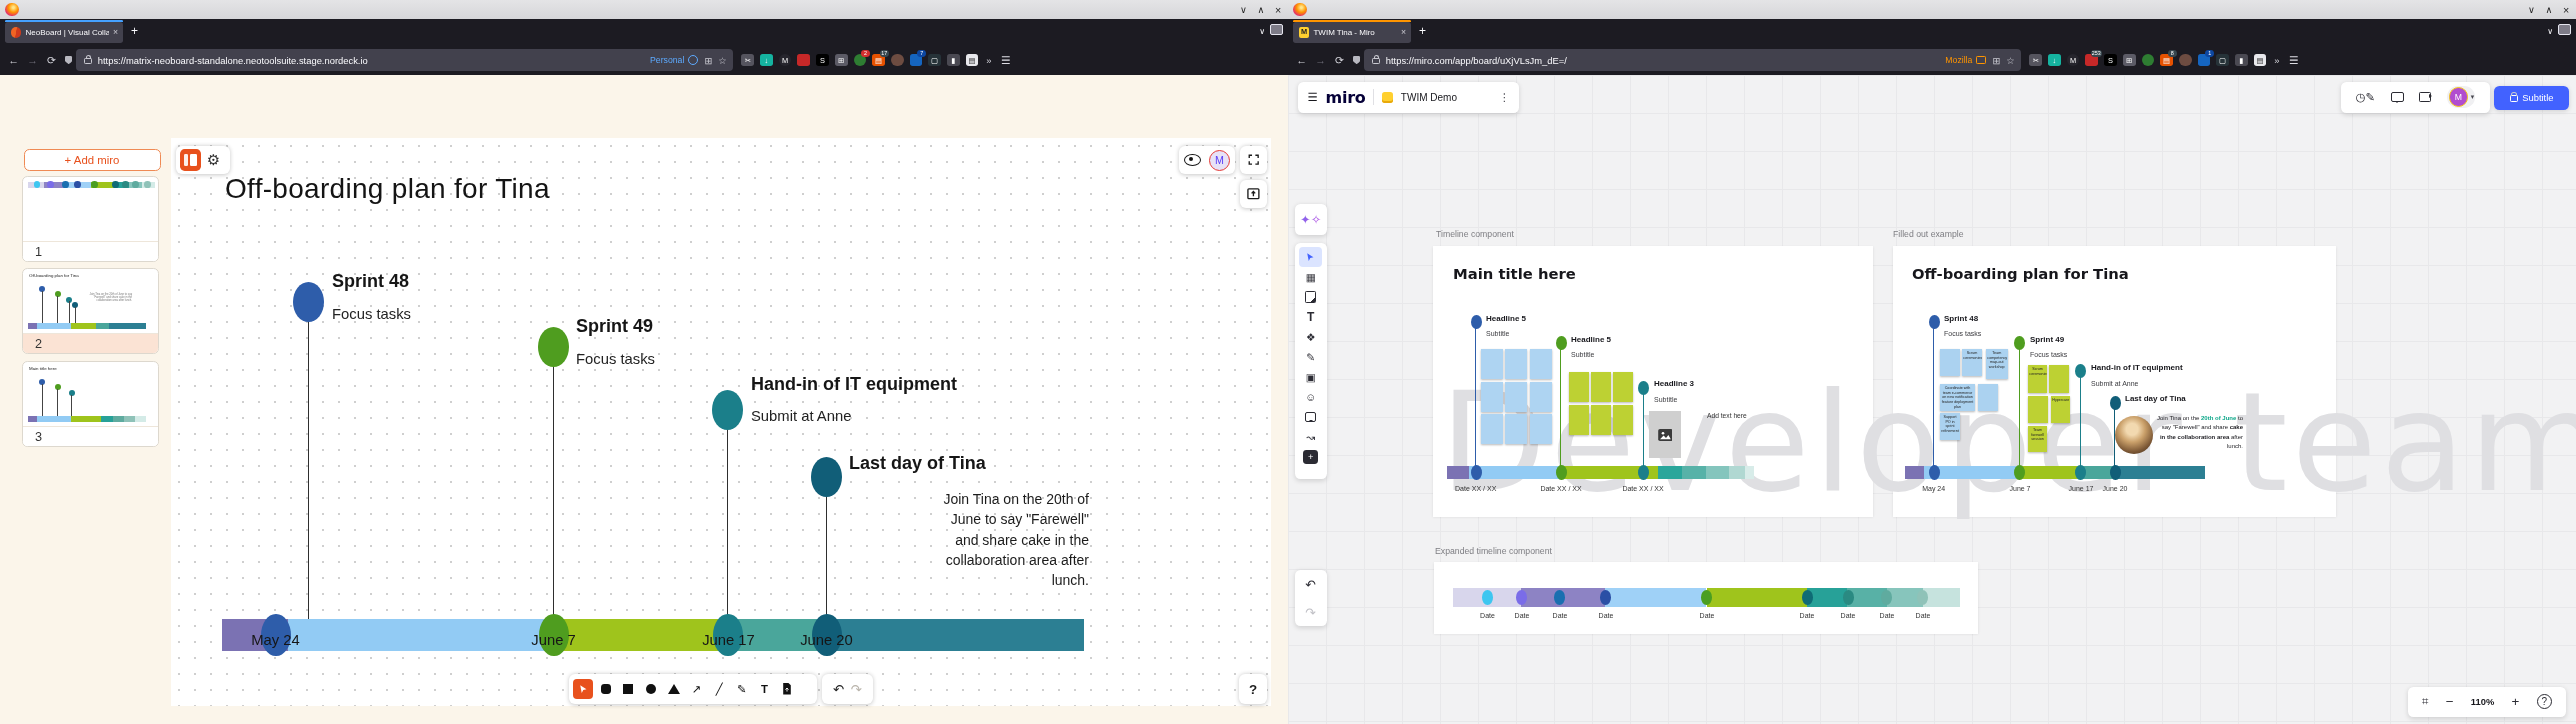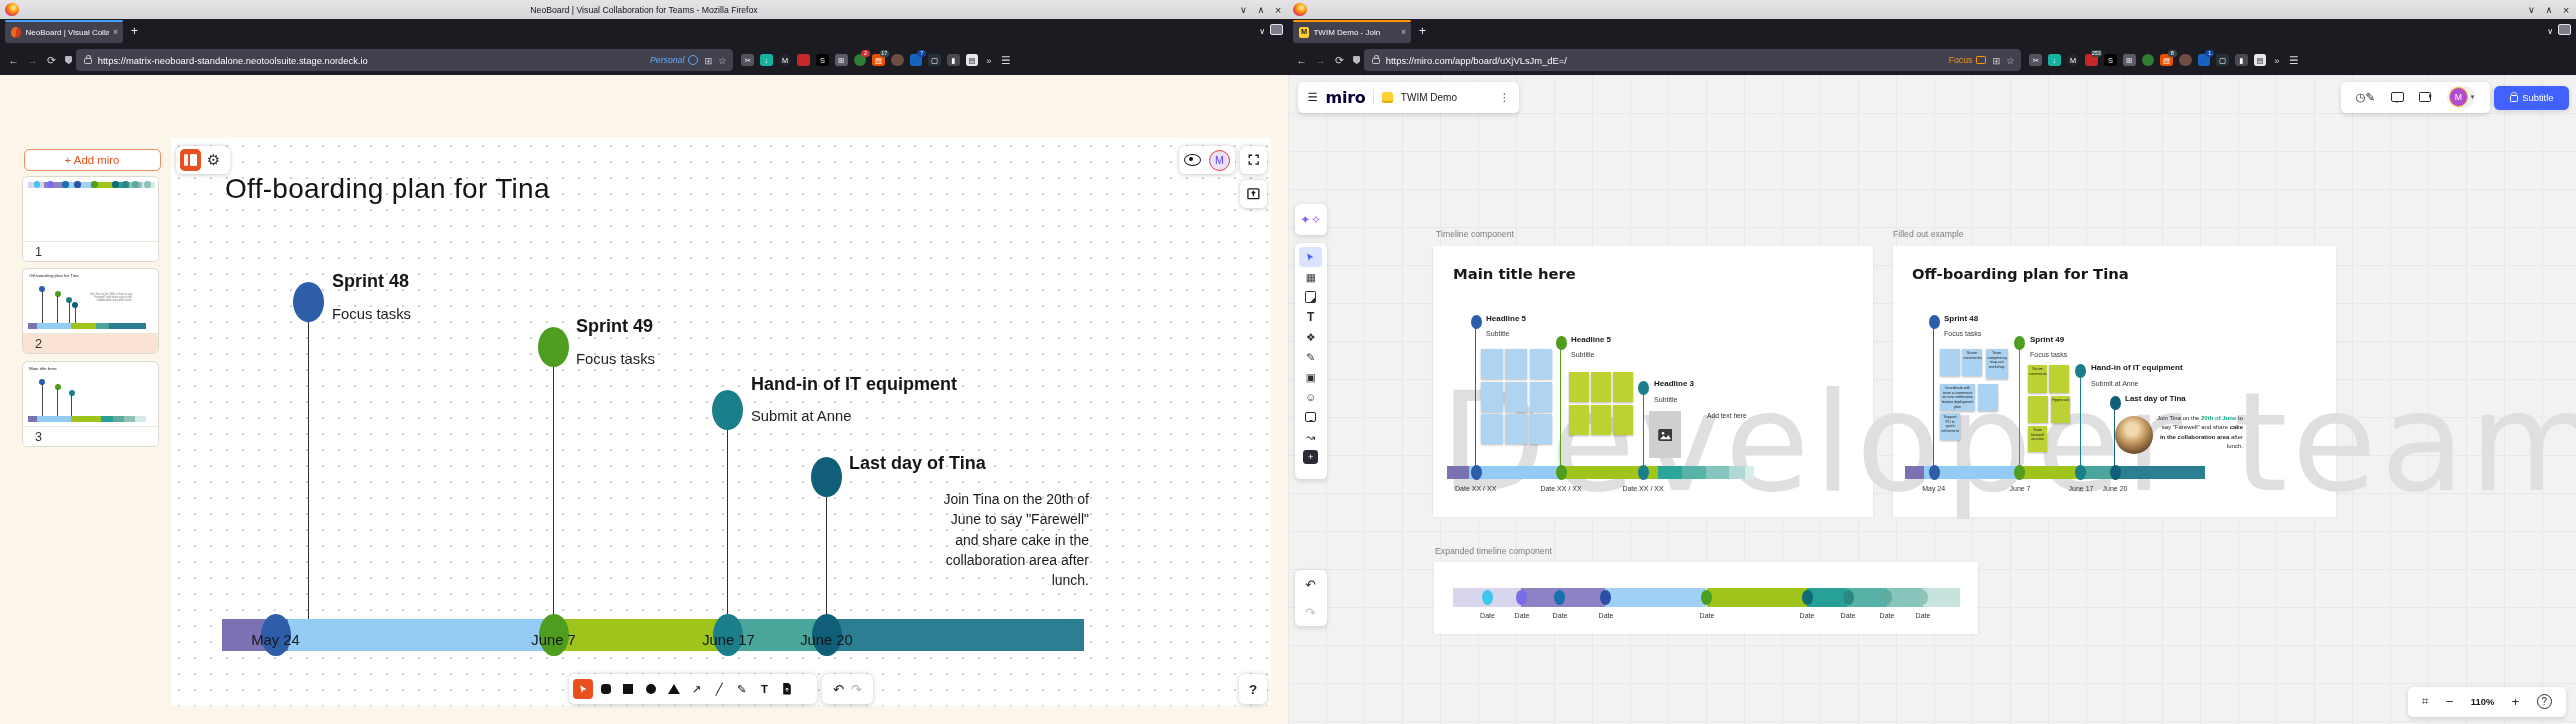--- a/index.html
+++ b/index.html
@@ -111,21 +111,20 @@
   .eye:after{content:"";position:absolute;left:4px;top:2px;width:4px;height:4px;border-radius:50%;background:#141414;}
 </style>
 </head>
 <body>
 
 <div class="screen">
 
   <div class="window" style="left:0;">
     <div class="titlebar">
       <span class="ff-logo"></span>
-      <span class="tb-title">NeoBoard | Visual Collaboration for Teams - Mozilla Firefox</span>
       <span class="win-controls">
         <span>∨</span>
         <span>∧</span>
         <span style="font-size:10.7px;">×</span>
       </span>
     </div>
     <div class="tabbar">
       <div class="tab">
         <span class="tab-accent" style="background:#45a1ff;"></span>
         <span style="width:10.7px;height:10.7px;border-radius:50%;background:linear-gradient(100deg,#f06423 48%,#cf3a1c 52%);flex:0 0 auto;"></span>
@@ -137,21 +136,21 @@
       <span class="ffview"></span>
     </div>
     <div class="navbar">
       <span class="nav-btn" style="margin-left:4px;">←</span>
       <span class="nav-btn" style="color:#6e6d78;">→</span>
       <span class="nav-btn">⟳</span>
       <span class="shieldic"></span>
       <div class="urlfield" style="width:657px;">
         <span class="lock"></span>
         <span class="url-text">https://matrix-neoboard-standalone.neotoolsuite.stage.nordeck.io</span>
-        <span class="container-label" style="color:#5daaff;font-style:italic;">
+        <span class="container-label" style="color:#5daaff;">
           <span>Personal</span>
           <span style="width:8.7px;height:8.7px;border-radius:50%;border:1.3px solid #5daaff;display:inline-block;"></span>
         </span>
         <span class="infield-ic">⊞</span>
         <span class="infield-ic">☆</span>
       </div>
       <div class="ext-row">
         <span class="ext" style="background:#55545e;">✂</span>
         <span class="ext" style="background:#15b3a0;">↓</span>
         <span class="ext" style="background:#26252d;border-radius:50%;">M</span>
@@ -355,37 +354,37 @@
       <span class="win-controls">
         <span>∨</span>
         <span>∧</span>
         <span style="font-size:10.7px;">×</span>
       </span>
     </div>
     <div class="tabbar">
       <div class="tab">
         <span class="tab-accent" style="background:#ff9500;"></span>
         <span style="width:10.7px;height:10.7px;border-radius:2px;background:#ffd02f;color:#232323;font-size:7.4px;font-weight:700;text-align:center;line-height:10.7px;flex:0 0 auto;">M</span>
-        <span class="tab-label">TWIM Demo - Join</span>
+        <span class="tab-label">TWIM Tina - Miro</span>
         <span class="tab-close">×</span>
       </div>
       <span class="newtab">+</span>
       <span class="tab-right">∨</span>
       <span class="ffview"></span>
     </div>
     <div class="navbar">
       <span class="nav-btn" style="margin-left:4px;">←</span>
       <span class="nav-btn" style="color:#6e6d78;">→</span>
       <span class="nav-btn">⟳</span>
       <span class="shieldic"></span>
       <div class="urlfield" style="width:657px;">
         <span class="lock"></span>
         <span class="url-text">https://miro.com/app/board/uXjVLsJm_dE=/</span>
         <span class="container-label" style="color:#ff9500;">
-          <span>Focus</span>
+          <span>Mozilla</span>
           <span style="width:8.7px;height:6.7px;border:1.3px solid #ff9500;border-radius:1.3px;display:inline-block;"></span>
         </span>
         <span class="infield-ic">⊞</span>
         <span class="infield-ic">☆</span>
       </div>
       <div class="ext-row">
         <span class="ext" style="background:#55545e;">✂</span>
         <span class="ext" style="background:#15b3a0;">↓</span>
         <span class="ext" style="background:#26252d;border-radius:50%;">M</span>
         <span class="ext" style="background:#c62828;">

